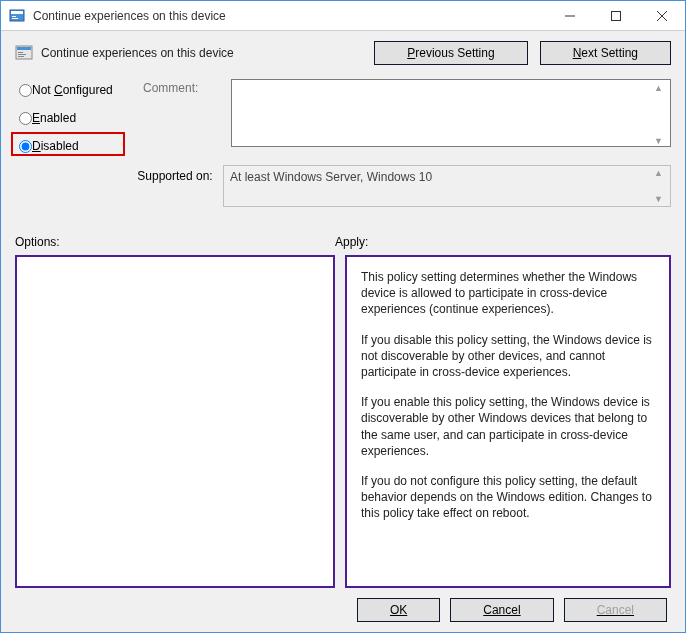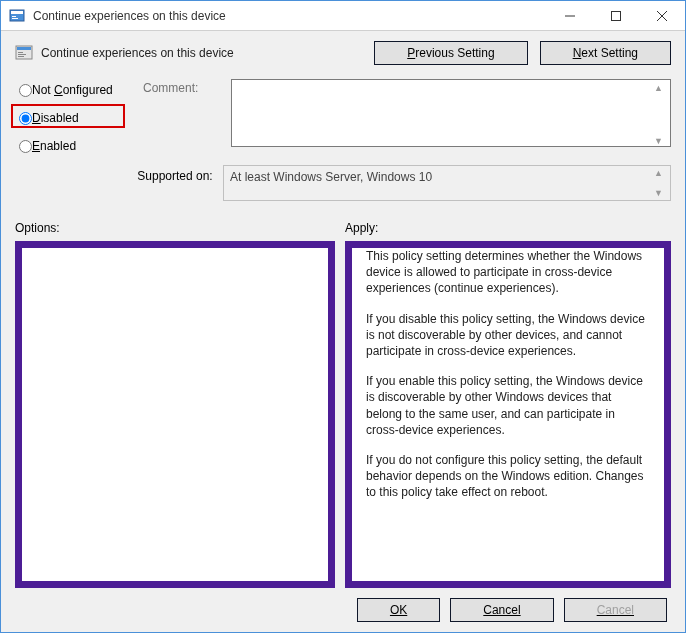--- a/index.html
+++ b/index.html
@@ -115,57 +115,57 @@
   .comment-box { height: 68px; }
   .supported-row {
     display: flex;
     gap: 8px;
     margin-top: 10px;
     align-items: flex-start;
   }
   .supported-label { width: 200px; text-align: center; padding-left: 120px; padding-top: 4px; }
   .supported-box {
     flex: 1;
-    height: 36px;
+    height: 42px;
     background: #f0f0f0;
     border: 1px solid #c0c0c0;
     padding: 4px 6px;
     color: #444;
     position: relative;
   }
   .scroll-arrows {
     position: absolute;
     right: 2px; top: 0; bottom: 0;
     width: 14px;
     display: flex; flex-direction: column; justify-content: space-between;
     color: #999;
     font-size: 9px;
     padding: 2px 0;
   }
   .scroll-arrows.comment-arrows {
     top: 2px; bottom: 2px; right: 3px;
   }
   .panels-labels {
     display: flex;
-    margin-top: 20px;
-    gap: 10px;
+    margin-top: 28px;
+    gap: 0;
   }
   .panels-labels > div:first-child { width: 320px; }
   .panels {
     display: flex;
     gap: 10px;
     margin-top: 6px;
     flex: 1;
     min-height: 0;
   }
   .panel {
     background: #fff;
-    border: 7px solid #4c1d95;
+    border: 2px solid #4c1d95;
     flex: 1;
-    padding: 0 14px;
+    padding: 12px 14px;
     overflow: auto;
     position: relative;
   }
   .panel.options { width: 320px; flex: 0 0 320px; }
   .help-text p { margin: 0 0 14px 0; line-height: 1.35; color: #222; }
   .footer {
     padding: 10px 4px 12px 0;
     display: flex;
     justify-content: flex-end;
     gap: 10px;
@@ -223,27 +223,27 @@
     </div>
   </div>
 
   <div class="row1">
     <div class="radio-col">
       <div class="radio-item">
         <input type="radio" name="state" style="">
         <label>Not <span class="accel">C</span>onfigured</label>
       </div>
       <div class="radio-item">
+        <input type="radio" name="state" style="">
+        <label><span class="accel">E</span>nabled</label>
+      </div>
+      <div class="radio-item">
         <div class="highlight-box"></div>
         <input type="radio" name="state" checked="" style="">
         <label><span class="accel">D</span>isabled</label>
-      </div>
-      <div class="radio-item">
-        <input type="radio" name="state" style="">
-        <label><span class="accel">E</span>nabled</label>
       </div>
     </div>
     <div class="label-col">Comment:</div>
     <div class="field-col">
       <div class="ta-wrap">
         <textarea class="textarea comment-box" style=""></textarea>
         <div class="scroll-arrows comment-arrows">
             <span>▲</span>
             <span>▼</span>
           </div>

